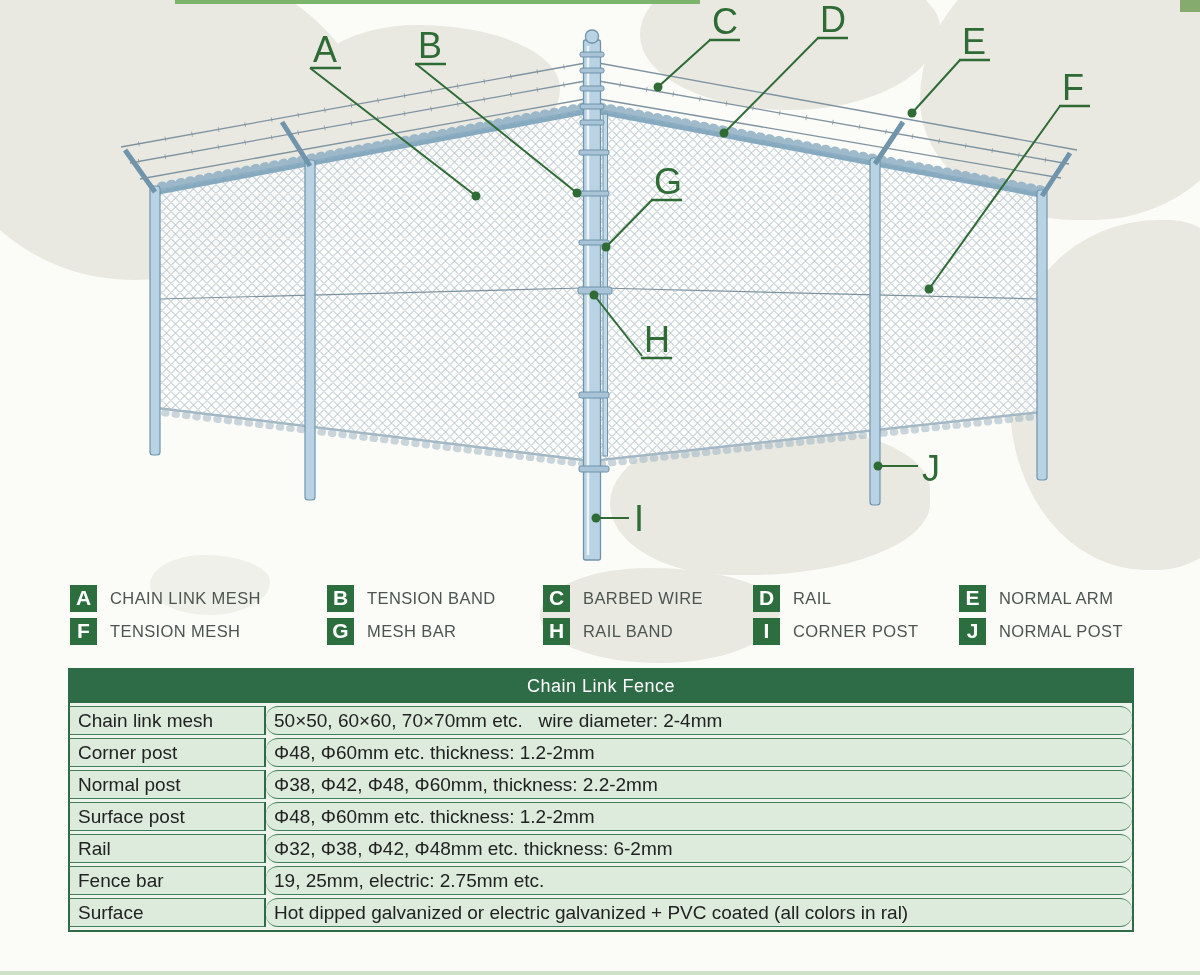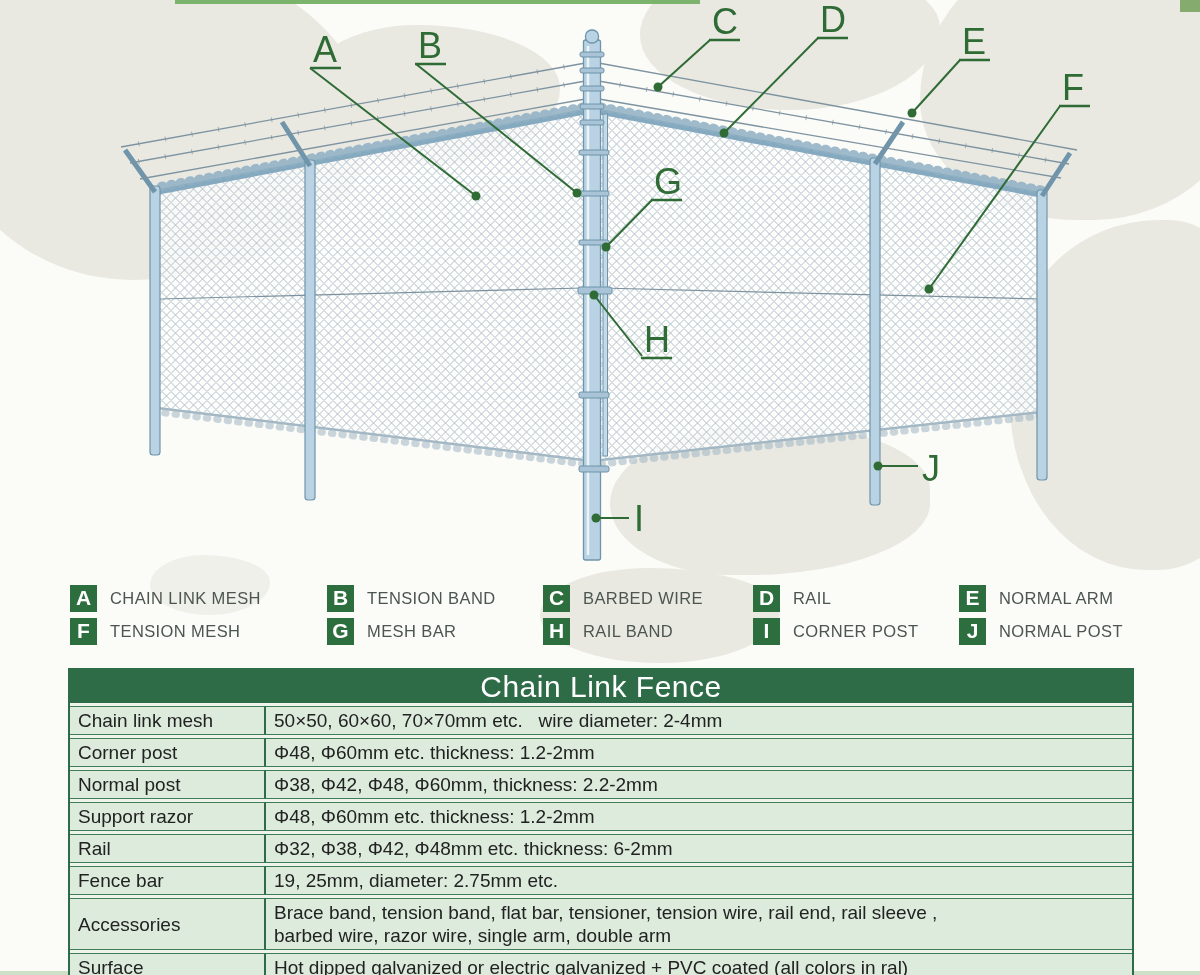--- a/index.html
+++ b/index.html
@@ -38,29 +38,29 @@
   }
   .legend-label{font-size:16.5px; color:#4c5550; letter-spacing:.4px; white-space:nowrap;}
 
   
   .spec{
     position:absolute; left:68px; top:668px; width:1062px;
     border:2px solid #2e6b47; background:#eef4ec;
   }
   .spec-title{
     background:#2e6b47; color:#fff; text-align:center;
-    font-size:30px; height:33px; line-height:33px; letter-spacing:.5px;
+    font-size:18px; height:33px; line-height:33px; letter-spacing:.5px;
   }
   table.spec-table{width:100%; border-collapse:separate; border-spacing:0 3px; margin-top:0;}
   table.spec-table td{
     background:#dcebdc; border-top:1px solid #3f7d58; border-bottom:1px solid #3f7d58;
     font-size:19px; color:#222; padding:2px 8px; line-height:23px; vertical-align:middle;
   }
   td.c-label{width:178px; border-right:2px solid #2e6b47; padding-left:9px;}
-  td.c-value{padding-left:13px; white-space:pre-line;}
+  td.c-value{padding-left:13px; white-space:pre-line;border-radius:12px;}
 
   .callout-text{fill:#2f6b35; font-size:36px; font-family:"Liberation Sans",sans-serif;}
 </style>
 </head>
 <body>
 
 <div class="page">
 
   <div class="blob b1"></div>
   <div class="blob b2"></div>
@@ -278,39 +278,34 @@
     <td class="c-label">Corner post</td>
     <td class="c-value">Φ48, Φ60mm etc. thickness: 1.2-2mm</td>
   </tr>
 
   <tr>
     <td class="c-label">Normal post</td>
     <td class="c-value">Φ38, Φ42, Φ48, Φ60mm, thickness: 2.2-2mm</td>
   </tr>
 
   <tr>
-    <td class="c-label">Support razor</td>
+    <td class="c-label">Surface post</td>
     <td class="c-value">Φ48, Φ60mm etc. thickness: 1.2-2mm</td>
   </tr>
 
   <tr>
     <td class="c-label">Rail</td>
     <td class="c-value">Φ32, Φ38, Φ42, Φ48mm etc. thickness: 6-2mm</td>
   </tr>
 
   <tr>
     <td class="c-label">Fence bar</td>
-    <td class="c-value">19, 25mm, diameter: 2.75mm etc.</td>
-  </tr>
-
-  <tr>
-    <td class="c-label">Accessories</td>
-    <td class="c-value">Brace band, tension band, flat bar, tensioner, tension wire, rail end, rail sleeve ,
-barbed wire, razor wire, single arm, double arm</td>
-  </tr>
+    <td class="c-value">19, 25mm, electric: 2.75mm etc.</td>
+  </tr>
+
 
   <tr>
     <td class="c-label">Surface</td>
     <td class="c-value">Hot dipped galvanized or electric galvanized + PVC coated (all colors in ral)</td>
   </tr>
 </tbody>
     </table>
   </div>
 
 </div>

